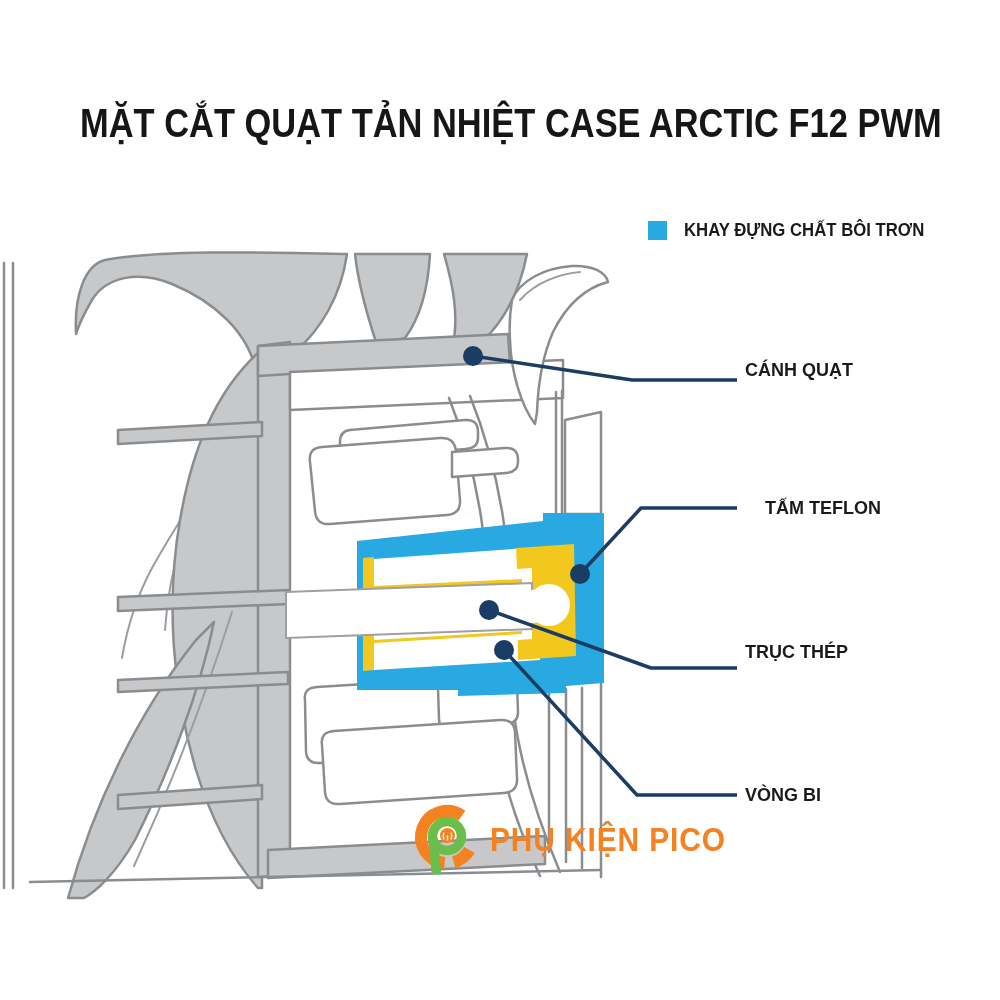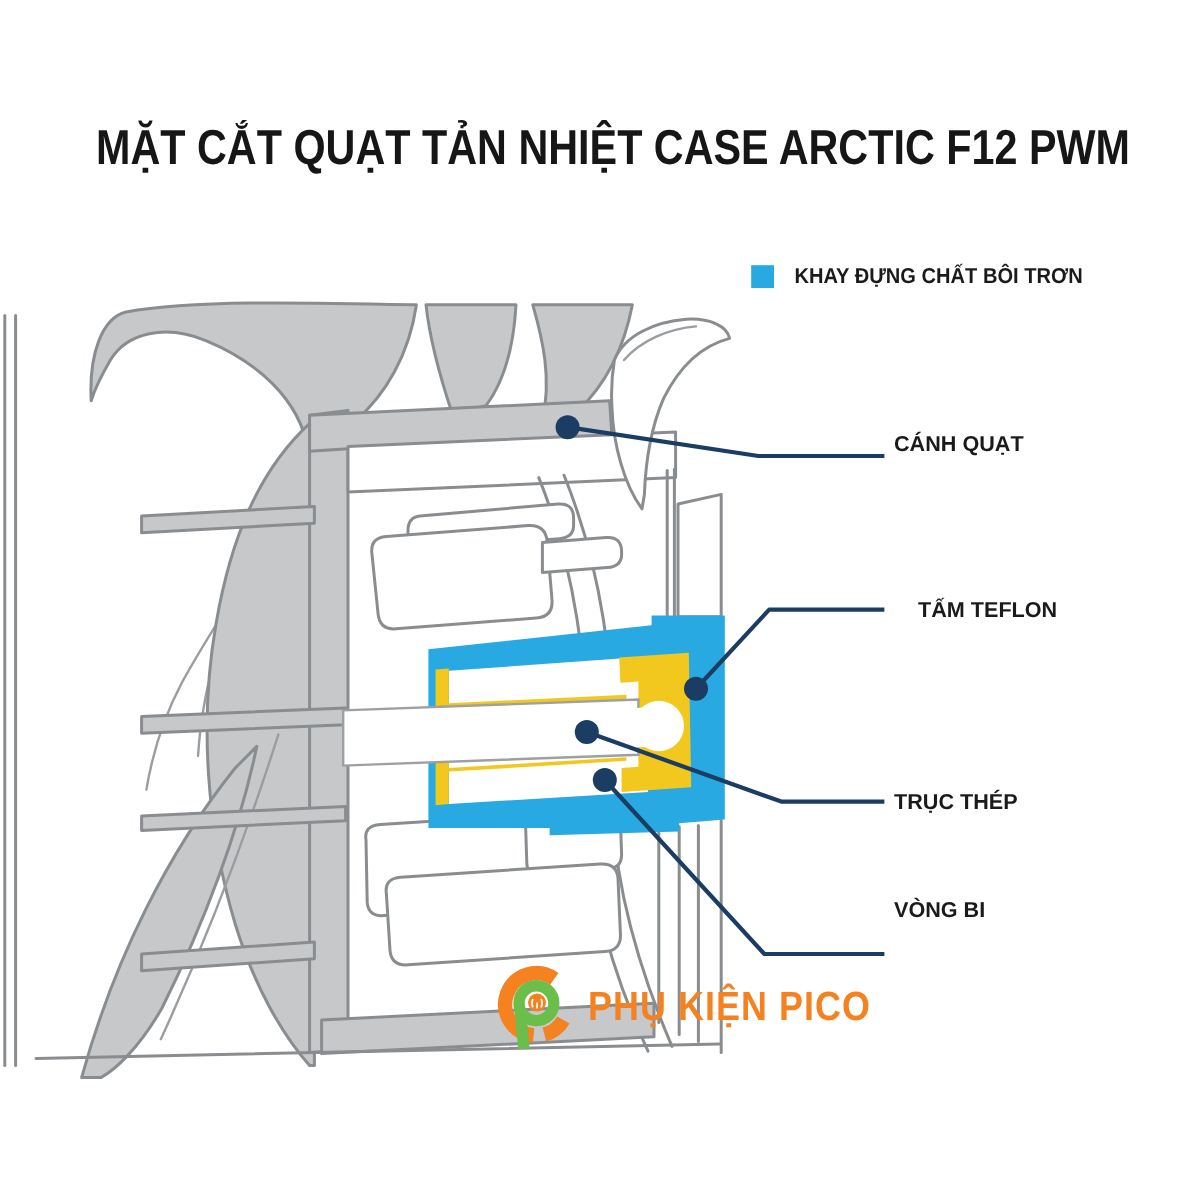--- a/index.html
+++ b/index.html
@@ -6,21 +6,21 @@
   body{
     width:1000px;height:1000px;position:relative;overflow:hidden;
     background:#ffffff;font-family:"Liberation Sans", sans-serif;
   }
   .stage{position:absolute;inset:0;}
   .title{
     position:absolute;left:0;right:0;top:100px;text-align:center;
     font-size:41px;font-weight:bold;color:#161616;letter-spacing:0px;
     transform:scaleX(0.84);transform-origin:50% 50%;white-space:nowrap;
   }
-  .legend{position:absolute;left:626px;top:218px;}
+  .legend{position:absolute;left:648px;top:218px;}
   .legend-row{display:flex;align-items:center;height:24px;margin-bottom:8px;}
   .swatch{width:19px;height:19px;flex:0 0 19px;}
   .legend-text,.callout-text{
     font-size:18px;font-weight:bold;color:#1a1a1a;white-space:nowrap;
     transform:scaleX(0.93);transform-origin:0 50%;letter-spacing:0px;
   }
   .legend-text{margin-left:17px;}
   .callout-label{position:absolute;left:745px;height:24px;line-height:24px;}
   .logo-text{
     position:absolute;left:490px;top:822px;font-size:34px;font-weight:bold;
@@ -138,22 +138,22 @@
       <div class="legend-text">KHAY ĐỰNG CHẤT BÔI TRƠN</div>
     </div>
   </div>
 
   <div class="callout-label" style="top:358px;">
     <span class="callout-text">CÁNH QUẠT</span>
   </div>
   <div class="callout-label" style="top:496px;margin-left:20px;">
     <span class="callout-text">TẤM TEFLON</span>
   </div>
-  <div class="callout-label" style="top:656px;">
+  <div class="callout-label" style="top:640px;">
     <span class="callout-text">TRỤC THÉP</span>
   </div>
-  <div class="callout-label" style="top:746px;">
+  <div class="callout-label" style="top:783px;">
     <span class="callout-text">VÒNG BI</span>
   </div>
 
   <div class="logo-text">PHỤ KIỆN PICO</div>
 
 </div>
 
 </body></html>

